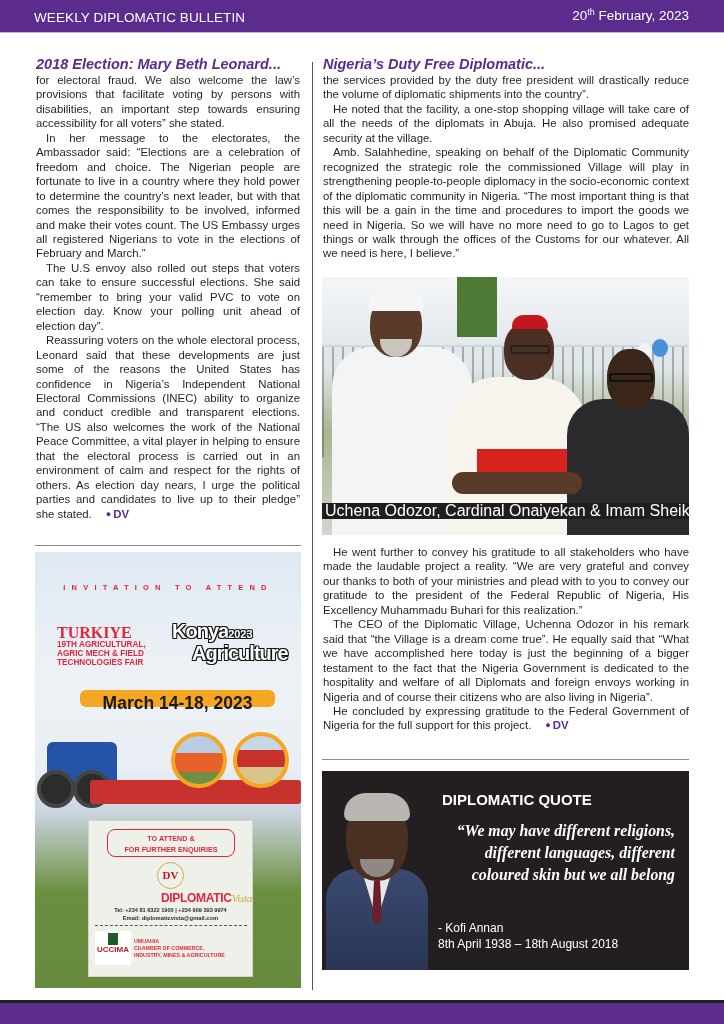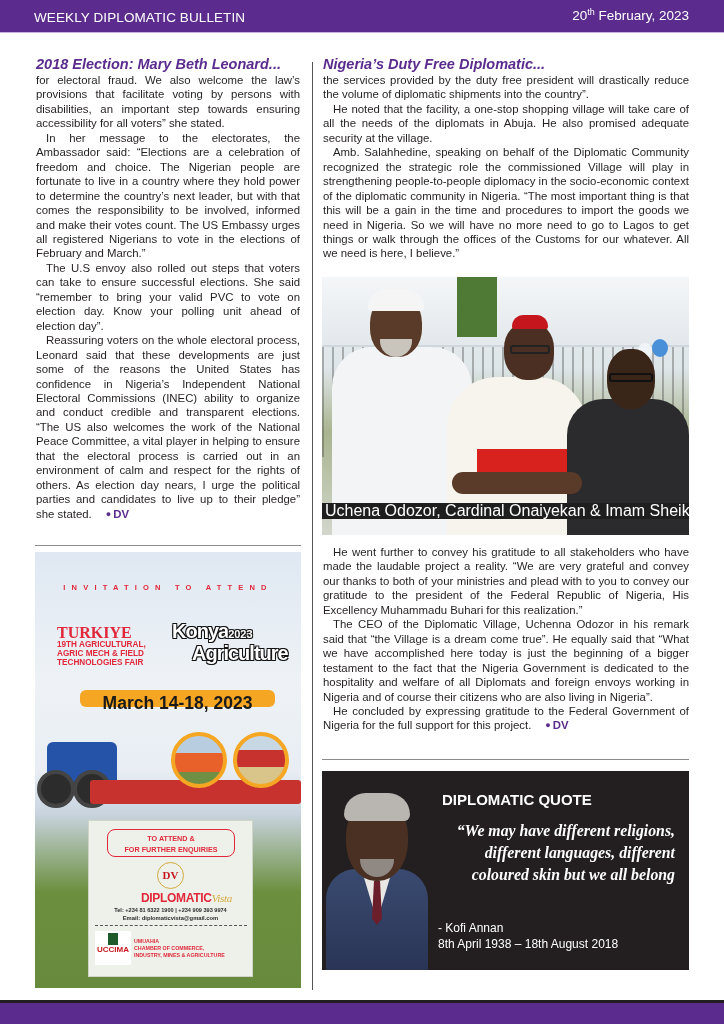--- a/index.html
+++ b/index.html
@@ -57,21 +57,21 @@
   .ad-konya .k2 { font-size: 20px; display: block; margin-left: 20px; letter-spacing: -1px; }
   .ad-date { position: absolute; left: 45px; top: 138px; width: 195px; height: 17px; background: #f5a623; border-radius: 6px; text-align: center; font-size: 17.5px; line-height: 27px; font-weight: bold; color: #1a1a1a; }
   .ad-tractor { position: absolute; left: 0; top: 178px; width: 100%; height: 90px; }
   .tractor-body { position: absolute; left: 12px; top: 12px; width: 70px; height: 45px; background: #2553a7; border-radius: 6px 6px 0 0; }
   .tractor-wheel { position: absolute; width: 38px; height: 38px; border-radius: 50%; background: #2c2c2c; border: 4px solid #444; }
   .harrow { position: absolute; left: 55px; top: 50px; width: 211px; height: 24px; background: #c8322e; border-radius: 3px; }
   .circle-img { position: absolute; width: 56px; height: 56px; border-radius: 50%; border: 4px solid #f5a623; overflow: hidden; }
   .ad-contact { position: absolute; left: 53px; top: 268px; width: 165px; height: 157px; background: #eef1ea; border: 1px solid #cfd6c7; }
   .ad-enquire { position: absolute; left: 18px; top: 8px; width: 128px; height: 28px; border: 1.5px solid #e0283a; border-radius: 8px; text-align: center; font-size: 7.2px; line-height: 11px; padding-top: 3px; font-weight: bold; color: #e0283a; }
   .ad-dvlogo { position: absolute; left: 68px; top: 41px; width: 27px; height: 27px; border-radius: 50%; border: 1.5px solid #d4a93c; text-align: center; font-size: 11px; line-height: 24px; font-weight: bold; color: #c4161c; font-family: "Liberation Serif", serif; }
-  .ad-brand { position: absolute; left: 8px; top: 70px; width: 100%; text-align: center; font-size: 12px; font-weight: bold; color: #e0283a; letter-spacing: -0.3px; padding-left: 16px; }
+  .ad-brand { position: absolute; left: 0; top: 70px; width: 100%; text-align: right; font-size: 12px; font-weight: bold; color: #e0283a; letter-spacing: -0.3px; padding-left: 16px; }
   .ad-brand .vista { font-family: "Liberation Serif", serif; font-style: italic; font-weight: normal; color: #d4a93c; font-size: 11px; }
   .ad-tel { position: absolute; left: 0; top: 86px; width: 100%; text-align: center; font-size: 5.6px; font-weight: bold; color: #2b2b2b; }
   .ad-email { position: absolute; left: 0; top: 94px; width: 100%; text-align: center; font-size: 5.8px; font-weight: bold; color: #2b2b2b; }
   .ad-dash { position: absolute; left: 6px; top: 104px; width: 152px; border-top: 1px dashed #555; }
   .ad-uccima-logo { position: absolute; left: 6px; top: 110px; width: 36px; height: 34px; background: #ffffff; text-align: center; }
   .ad-uccima-logo .bld { display: block; margin: 2px auto 0; width: 10px; height: 12px; background: #1f5a2b; }
   .ad-uccima-logo .txt { display: block; font-size: 8px; font-weight: bold; color: #c4161c; line-height: 9px; }
   .ad-uccima-text { position: absolute; left: 45px; top: 117px; font-size: 5.3px; line-height: 7px; font-weight: bold; color: #e0283a; }
 
   

